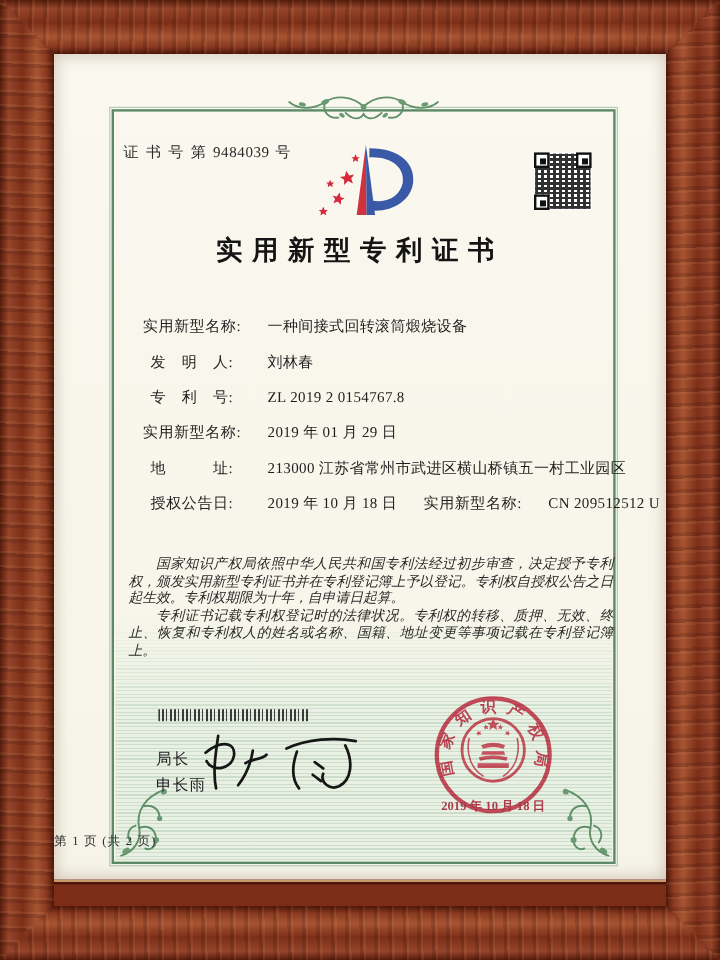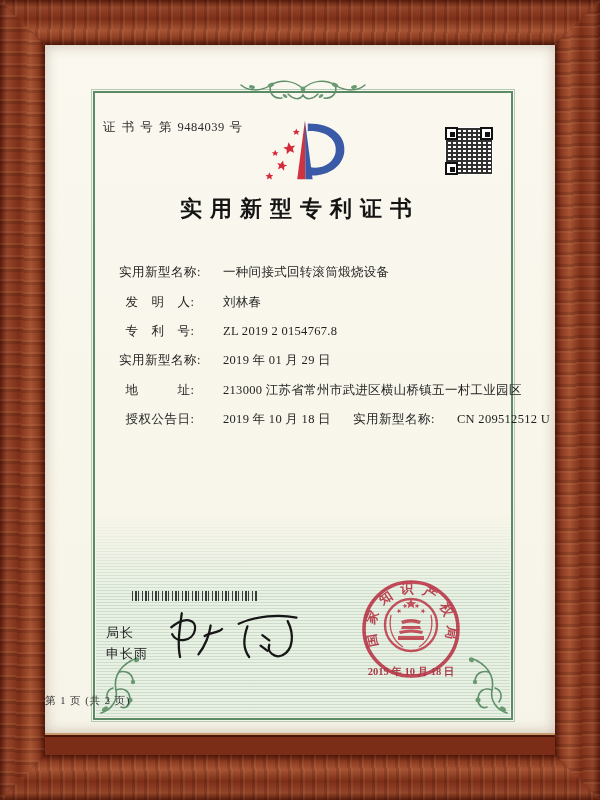--- a/index.html
+++ b/index.html
@@ -61,21 +61,21 @@
   .val{letter-spacing:.3px;margin-left:18px;}
   .pair2{margin-left:18px;}
 
   .body-text{left:62px;top:418px;width:404px;font-size:11.5px;line-height:14.6px;
     font-style:italic;text-align:justify;color:#2a2a2a;}
   .body-text p{margin:0;text-indent:2em;}
 
   .barcode{position:absolute;left:87px;top:546px;width:126px;height:10px;opacity:.85;z-index:3;
     background:repeating-linear-gradient(90deg,#1c1c1c 0 1px,transparent 1px 3px,#1c1c1c 3px 5px,transparent 5px 6px,#1c1c1c 6px 7px,transparent 7px 10px);}
 
-  .officer{left:61px;top:577px;font-size:13px;line-height:21px;color:#222;letter-spacing:1px;}
+  .officer{left:85px;top:577px;font-size:13px;line-height:21px;color:#222;letter-spacing:1px;}
   .sig{position:absolute;left:104px;top:556px;z-index:4;}
   .seal{position:absolute;left:308px;top:526px;z-index:4;mix-blend-mode:multiply;opacity:.92;}
 
   .page-info{left:0;top:649px;width:100%;text-align:left;font-size:10.5px;letter-spacing:1px;color:#333;}
   .footer-note{left:0;top:684px;width:100%;text-align:center;font-size:11px;font-style:italic;
     letter-spacing:2px;color:#37413a;}
 
   .orn{position:absolute;z-index:3;}
   .orn-top{left:193px;top:31px;}
   .orn-bl{left:52px;top:611px;}
@@ -196,20 +196,24 @@
         <span class="val">213000 江苏省常州市武进区横山桥镇五一村工业园区</span>
       </div>
       <div class="frow">
         <span class="lbl">授权公告日:</span>
         <span class="val">2019 年 10 月 18 日</span>
         <span class="lbl pair2">实用新型名称:</span>
         <span class="val">CN 209512512 U</span>
       </div>
     </div>
 
+    <div class="txt body-text">
+      <p>国家知识产权局依照中华人民共和国专利法经过初步审查，决定授予专利权，颁发实用新型专利证书并在专利登记簿上予以登记。专利权自授权公告之日起生效。专利权期限为十年，自申请日起算。</p>
+      <p>专利证书记载专利权登记时的法律状况。专利权的转移、质押、无效、终止、恢复和专利权人的姓名或名称、国籍、地址变更等事项记载在专利登记簿上。</p>
+    </div>
 
     <div class="barcode"></div>
 
     <div class="txt officer">
       <div>局长</div>
       <div>申长雨</div>
     </div>
 
     <svg class="sig" width="175" height="70" viewBox="0 0 185 80">
       <g stroke="#161616" stroke-width="2.6" fill="none" stroke-linecap="round" stroke-linejoin="round">

